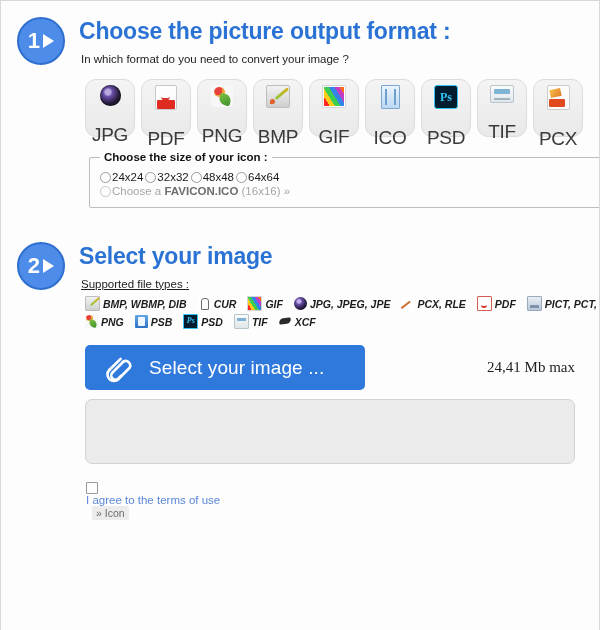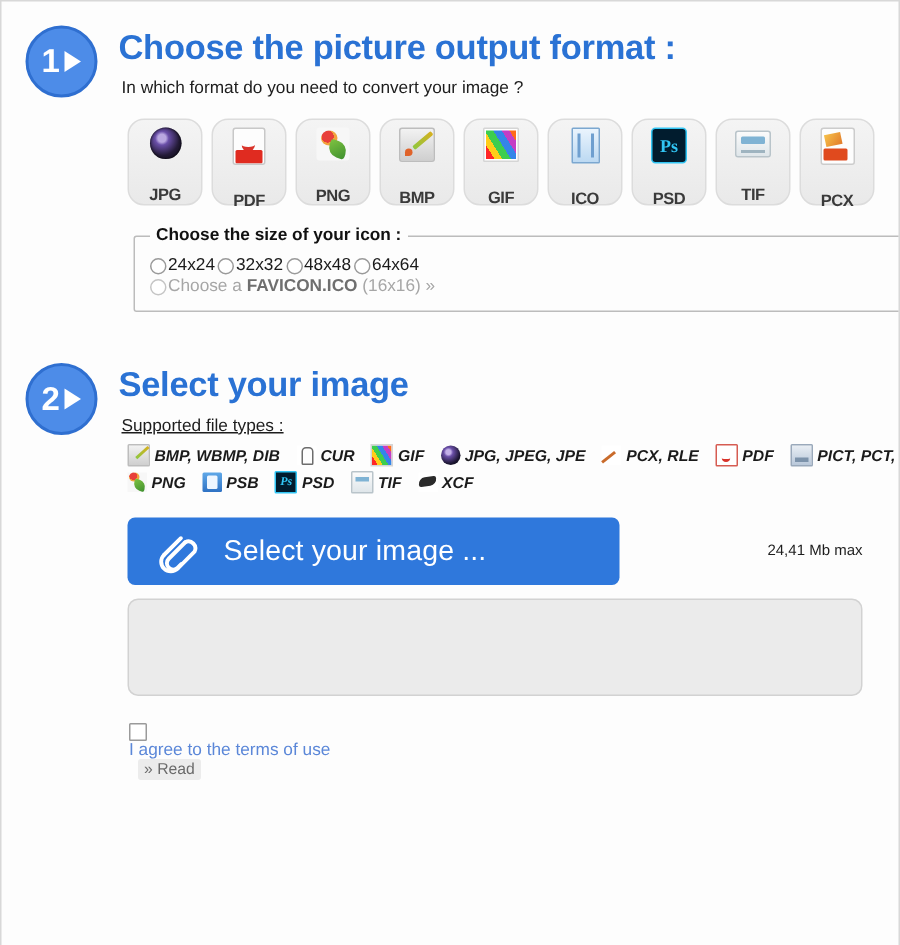--- a/index.html
+++ b/index.html
@@ -96,22 +96,22 @@
     align-items: center;
     justify-content: flex-start;
     padding-top: 5px;
     cursor: pointer;
   }
   .fmt-ico {
     width: 26px; height: 26px;
     display: flex; align-items: center; justify-content: center;
   }
   .fmt-label {
-    font-size: 11px;
-    font-weight: bold;
+    font-size: 19px;
+    font-weight: normal;
     color: #3a3a3a;
     margin-top: 18px;
     letter-spacing: -0.3px;
   }
 
   
   .ic-jpg {
     width: 21px; height: 21px; border-radius: 50%;
     background: radial-gradient(circle at 38% 34%, #b9a7e0 0 14%, #6a4fa8 24%, #241b38 60%, #0b0b14 100%);
     box-shadow: inset 0 0 2px #000;
@@ -290,44 +290,45 @@
   .ft-xcf:after { content:""; position:absolute; left:0; top:3px; width:12px; height:6px;
     background:#2b2b2b; border-radius:6px 2px 6px 2px; transform: rotate(-8deg);}
 
   
   .select-row {
     margin: 16px 0 0 84px;
     display: flex; align-items: center;
     width: 490px;
   }
   .select-btn {
-    width: 328px; height: 45px;
+    width: 280px; height: 45px;
     background: #2f78dc;
     border-radius: 5px;
     display: flex; align-items: center;
     cursor: pointer;
     flex: 0 0 auto;
   }
   .clip-ico {
     width: 34px; height: 34px;
     margin-left: 14px;
     flex: 0 0 auto;
     display: flex; align-items: center; justify-content: center;
   }
   .select-btn-label {
     color: #ffffff;
     font-size: 19px;
     margin-left: 16px;
     letter-spacing: 0.1px;
   }
   .mbmax {
     margin-left: auto;
-    font-size: 10px;
+    font-size: 15px;
     color: #1d1d1d;
     white-space: nowrap;
+    font-family: Liberation Serif, serif;
   }
 
   .dropzone {
     margin: 9px 0 0 84px;
     width: 490px; height: 65px;
     background: #ebebeb;
     border: 1px solid #d2d2d2;
     border-radius: 7px;
     box-sizing: border-box;
   }
@@ -535,16 +536,16 @@
       <span class="select-btn-label">Select your image ...</span>
     </div>
     <span class="mbmax">24,41 Mb max</span>
   </div>
 
   <div class="dropzone"></div>
 
   <div class="terms-row">
     <span class="chk"></span>
     <span class="terms-link">I agree to the terms of use</span>
-    <span class="read-tag">» Read</span>
+    <span class="read-tag">» Icon</span>
   </div>
 
 </div>
 
 </body></html>

